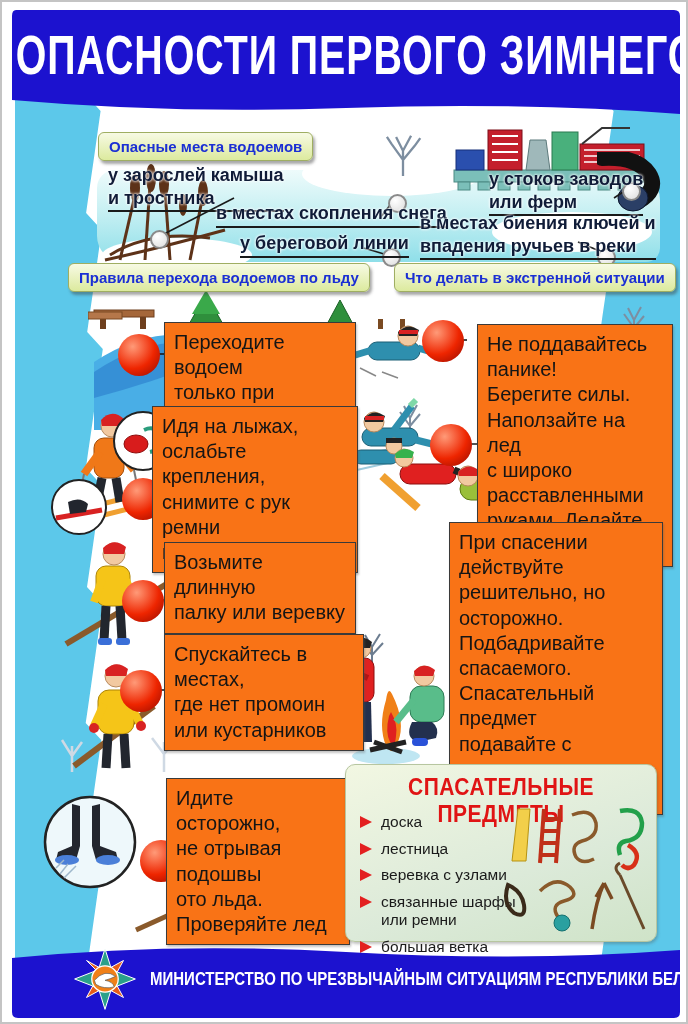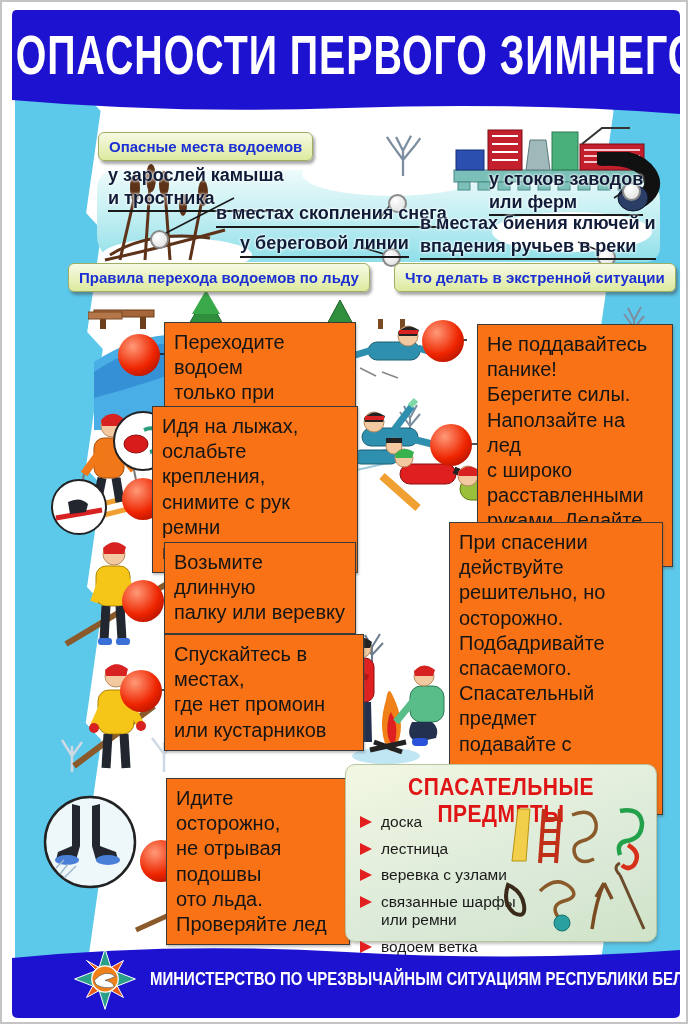--- a/index.html
+++ b/index.html
@@ -362,21 +362,21 @@
           <span class="tri"></span>
           <span class="rescue-label">веревка с узлами</span>
         </div>
       <div class="rescue-row">
           <span class="tri"></span>
           <span class="rescue-label">связанные шарфы
 или ремни</span>
         </div>
       <div class="rescue-row">
           <span class="tri"></span>
-          <span class="rescue-label">водоем ветка</span>
+          <span class="rescue-label">большая ветка</span>
         </div>
       <div class="rescue-row">
           <span class="tri"></span>
           <span class="rescue-label">багор</span>
         </div>
     </div>
     <svg style="position:absolute;right:6px;top:40px;" width="150" height="130" viewBox="0 0 150 130">
       <path d="M18,4 L30,4 L26,56 L12,56 Z" fill="#f2cf4a" stroke="#b79312"></path>
       <g stroke="#c03018" stroke-width="4">
           <line x1="44" y1="4" x2="40" y2="58"></line>

